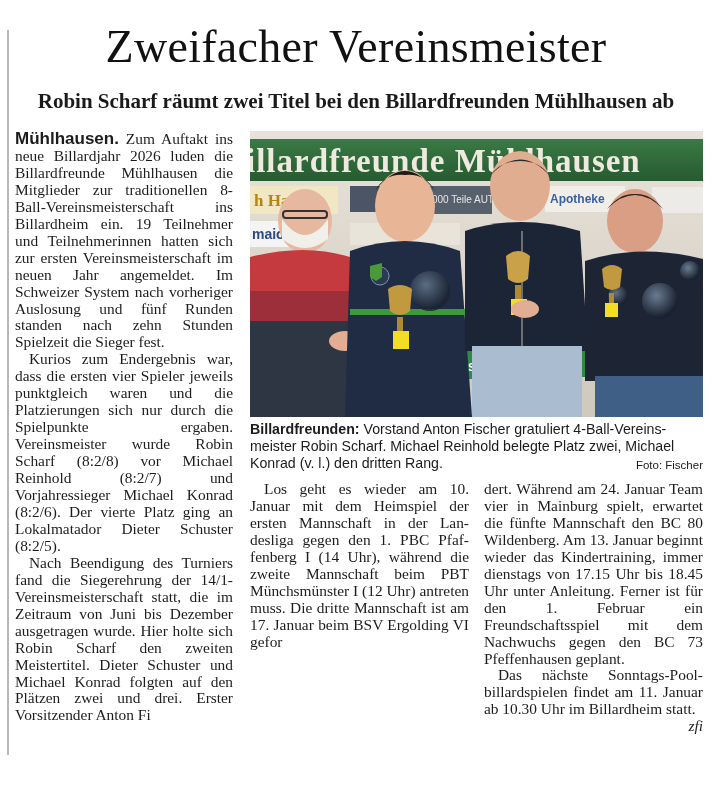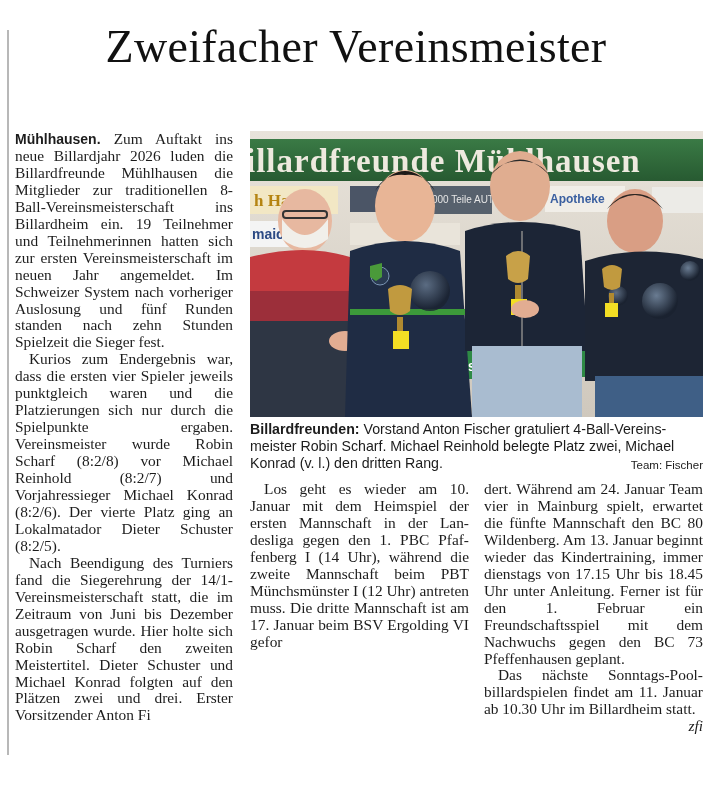--- a/index.html
+++ b/index.html
@@ -15,21 +15,21 @@
   .subhead {
     position: absolute; left: 0; top: 88px; width: 712px; text-align: center;
     font-family: "Liberation Serif", serif; font-size: 21px; color: #1a1a1a; margin: 0; line-height: 26px;
   }
   .body-text {
     font-family: "Liberation Serif", serif; font-size: 15.4px; line-height: 16.95px; color: #1c1c1c;
     text-align: justify; hyphens: manual; margin: 0;
   }
   .body-text p { margin: 0; text-indent: 0; }
   .body-text p.indent { text-indent: 14px; }
-  .dateline { font-family: "Liberation Sans", sans-serif; font-weight: bold; font-size: 14px; }
+  .dateline { font-family: "Liberation Sans", sans-serif; font-weight: bold; font-size: 17px; }
   .col { position: absolute; }
   .col1 { left: 15px; top: 131px; width: 218px; }
   .col2 { left: 250px; top: 481px; width: 219px; }
   .col3 { left: 484px; top: 481px; width: 219px; }
   .signature { font-style: italic; float: right; }
   .photo {
     position: absolute; left: 250px; top: 131px; width: 453px; height: 286px; overflow: hidden;
     background: #d9d4cc;
   }
   .caption {
@@ -39,20 +39,21 @@
   .caption .lead { font-weight: bold; }
   .caption .credit { float: right; font-size: 11.5px; margin-top: 2px; }
 </style>
 </head>
 <body>
 
 <div class="page">
   <div class="left-rule"></div>
 
   <h1 class="headline">Zweifacher Vereinsmeister</h1>
+  <h2 class="subhead">Robin Scharf räumt zwei Titel bei den Billardfreunden Mühlhausen ab</h2>
 
   <div class="col col1 body-text">
     <p><span class="dateline">Mühlhausen.</span><span> Zum Auftakt ins neue Billardjahr 2026 luden die Billardfreunde Mühlhau­sen die Mitglieder zur traditio­nellen 8-Ball-Vereinsmeister­schaft ins Billardheim ein. 19 Teilnehmer und Teilnehme­rinnen hatten sich zur ersten Vereinsmeisterschaft im neu­en Jahr angemeldet. Im Schweizer System nach vorhe­riger Auslosung und fünf Run­den standen nach zehn Stun­den Spielzeit die Sieger fest.</span></p>
     <p class="indent">Kurios zum Endergebnis war, dass die ersten vier Spie­ler jeweils punktgleich waren und die Platzierungen sich nur durch die Spielpunkte erga­ben. Vereinsmeister wurde Robin Scharf (8:2/8) vor Mi­chael Reinhold (8:2/7) und Vorjahressieger Michael Kon­rad (8:2/6). Der vierte Platz ging an Lokalmatador Dieter Schuster (8:2/5).</p>
     <p class="indent">Nach Beendigung des Tur­niers fand die Siegerehrung der 14/1-Vereinsmeister­schaft statt, die im Zeitraum von Juni bis Dezember ausge­tragen wurde. Hier holte sich Robin Scharf den zweiten Meistertitel. Dieter Schuster und Michael Konrad folgten auf den Plätzen zwei und drei. Erster Vorsitzender Anton Fi­</p>
   </div>
 
   <div class="photo">
     <svg width="453" height="286" viewBox="0 0 453 286" xmlns="http://www.w3.org/2000/svg">
       <defs>
@@ -133,21 +134,21 @@
       <rect x="345" y="245" width="108" height="41" fill="#3f5f86"></rect>
 
       <path d="M352 138 Q362 130 372 138 L370 156 Q362 162 354 156 Z" fill="#c19a3f"></path>
       <rect x="359" y="162" width="5" height="10" fill="#b08a30"></rect>
       <rect x="355" y="172" width="13" height="14" fill="#f3de24"></rect>
     </svg>
   </div>
 
   <div class="caption">
     <span class="lead">Billardfreunden:</span><span> Vorstand Anton Fischer gratuliert 4-Ball-Vereins­meister Robin Scharf. Michael Reinhold belegte Platz zwei, Michael Konrad (v. l.) den dritten Rang.</span>
-    <span class="credit">Team: Fischer</span>
+    <span class="credit">Foto: Fischer</span>
   </div>
 
   <div class="col col2 body-text">
     <p class="indent">Los geht es wieder am 10. Januar mit dem Heimspiel der ersten Mannschaft in der Lan­desliga gegen den 1. PBC Pfaf­fenberg I (14 Uhr), während die zweite Mannschaft beim PBT Münchsmünster I (12 Uhr) antreten muss. Die dritte Mannschaft ist am 17. Januar beim BSV Ergolding VI gefor­</p>
   </div>
 
   <div class="col col3 body-text">
     <p>dert. Während am 24. Januar Team vier in Mainburg spielt, erwartet die fünfte Mann­schaft den BC 80 Wildenberg. Am 13. Januar beginnt wieder das Kindertraining, immer dienstags von 17.15 Uhr bis 18.45 Uhr unter Anleitung. Fer­ner ist für den 1. Februar ein Freundschaftsspiel mit dem Nachwuchs gegen den BC 73 Pfeffenhausen geplant.</p>
     <p class="indent"><span>Das nächste Sonntags-Pool­billardspielen findet am 11. Ja­nuar ab 10.30 Uhr im Billard­heim statt.</span> <span class="signature">zfi</span></p>
   </div>

